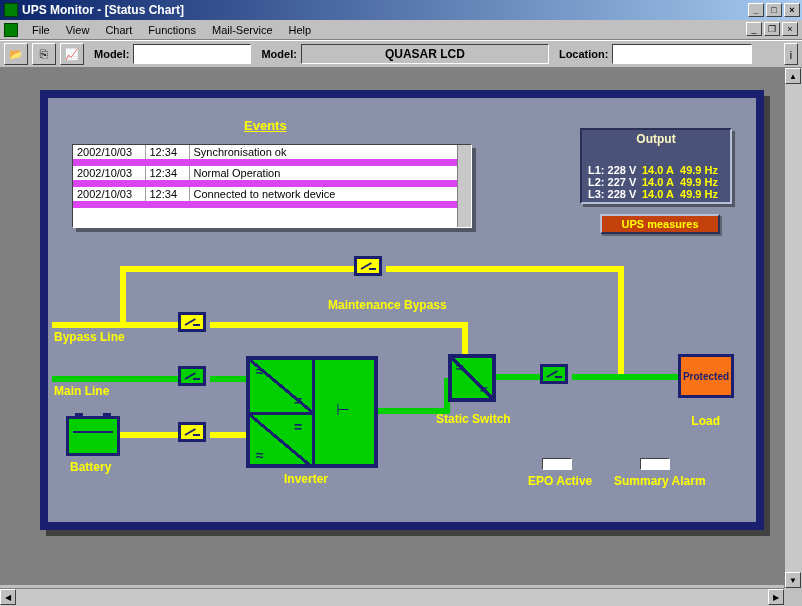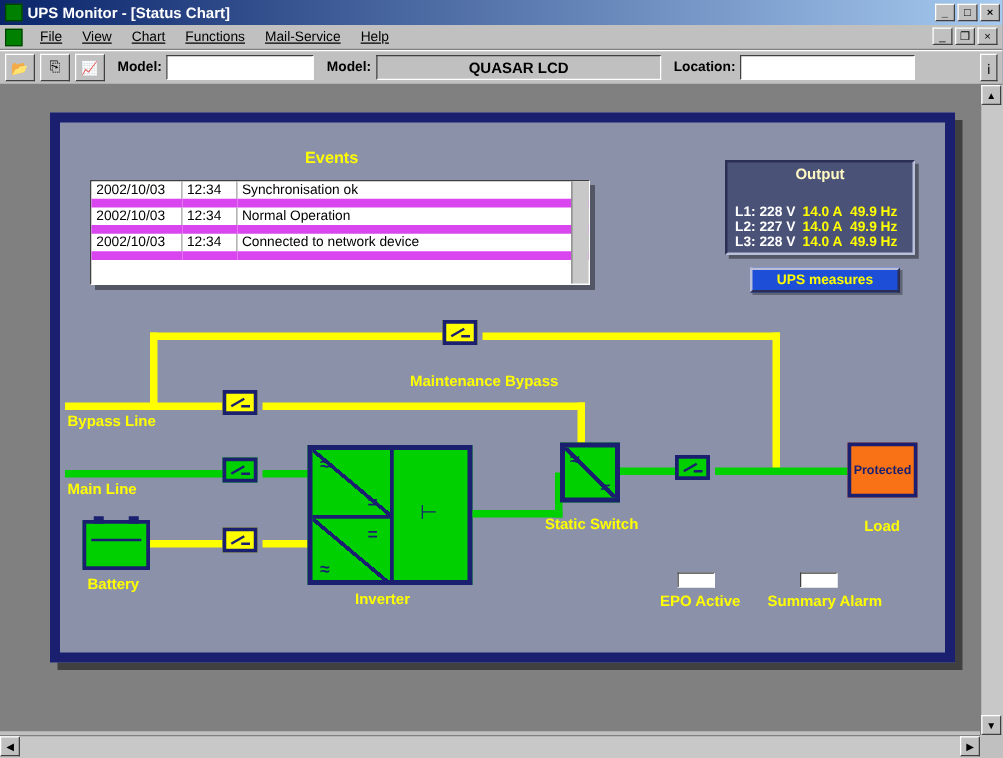--- a/index.html
+++ b/index.html
@@ -43,21 +43,21 @@
   
   .menubar {
     height: 20px;
     background: #c0c0c0;
     display: flex; align-items: center;
     padding: 0 4px;
     border-bottom: 1px solid #808080;
     position: relative;
   }
   .menubar .menu-left { display:flex; align-items:center; }
-  .menubar .menu-item { padding: 2px 8px; cursor: default; text-decoration: underline; }
+  .menubar .menu-item { padding: 2px 8px; cursor: default; }
   .menubar .mdiicon {
     width: 14px; height: 14px; background: #008000;
     border: 1px solid #004000; margin-right: 6px;
   }
   .menubar .mdi-btns { position:absolute; right:4px; top:2px; display:flex; gap:2px;}
   
   .toolbar {
     height: 28px;
     background: #c0c0c0;
     border-top: 1px solid #fff;
@@ -144,21 +144,21 @@
     color:#ffff00; font-weight:bold; font-size:11px;
     padding:2px 6px;
   }
   .output .otitle{ text-align:center; color:#fef9c3; font-size:12px; margin-bottom:18px;}
   .output .orow{ display:flex; gap:6px; white-space:nowrap; }
   .output .orow span:first-child{ color:#fff; width:48px;}
   
   .measures-btn{
     position:absolute; right:36px; top:116px;
     width:120px; height:20px;
-    background:#1d4ed8; color:#ffff00; font-weight:bold;
+    background:#c2410c; color:#ffff00; font-weight:bold;
     border:2px solid; border-color:#b9bed9 #2b2f55 #2b2f55 #b9bed9;
     display:flex;align-items:center;justify-content:center;
     box-shadow: 2px 2px 0 rgba(0,0,0,.3);
     cursor:default;
   }
   
   .line-y{ position:absolute; background:#ffff00; }
   .line-g{ position:absolute; background:#00d000; }
   .switchbox{
     position:absolute; width:28px; height:20px;
@@ -245,32 +245,32 @@
   </div>
 </div>
 
 <div class="toolbar">
   <div class="tool-btn">📂</div>
   <div class="tool-btn">⎘</div>
   <div class="tool-btn">📈</div>
   <div class="tool-label">Model:</div>
   <input class="tool-input" style="width: 118px;" value="">
   <div class="tool-label">Model:</div>
-  <div class="tool-display" style="width:228px">QUASAR LCD</div>
+  <div class="tool-display" style="width:248px">QUASAR LCD</div>
   <div class="tool-label">Location:</div>
   <input class="tool-input" style="width: 140px;" value="">
   <div style="flex:1"></div>
   <div class="tool-btn" style="width:14px">ℹ</div>
 </div>
 
 <div class="client">
   <div class="canvas-frame">
     <div class="canvas">
 
-      <div class="heading" style="left:196px; top:20px;">Events</div>
+      <div class="heading" style="left:196px; top:20px;text-decoration:underline;">Events</div>
 
       <div class="events">
         <table>
           <tbody>
               <tr>
             <td>2002/10/03</td>
             <td>12:34</td>
             <td>Synchronisation ok</td>
           </tr>
           <tr>

